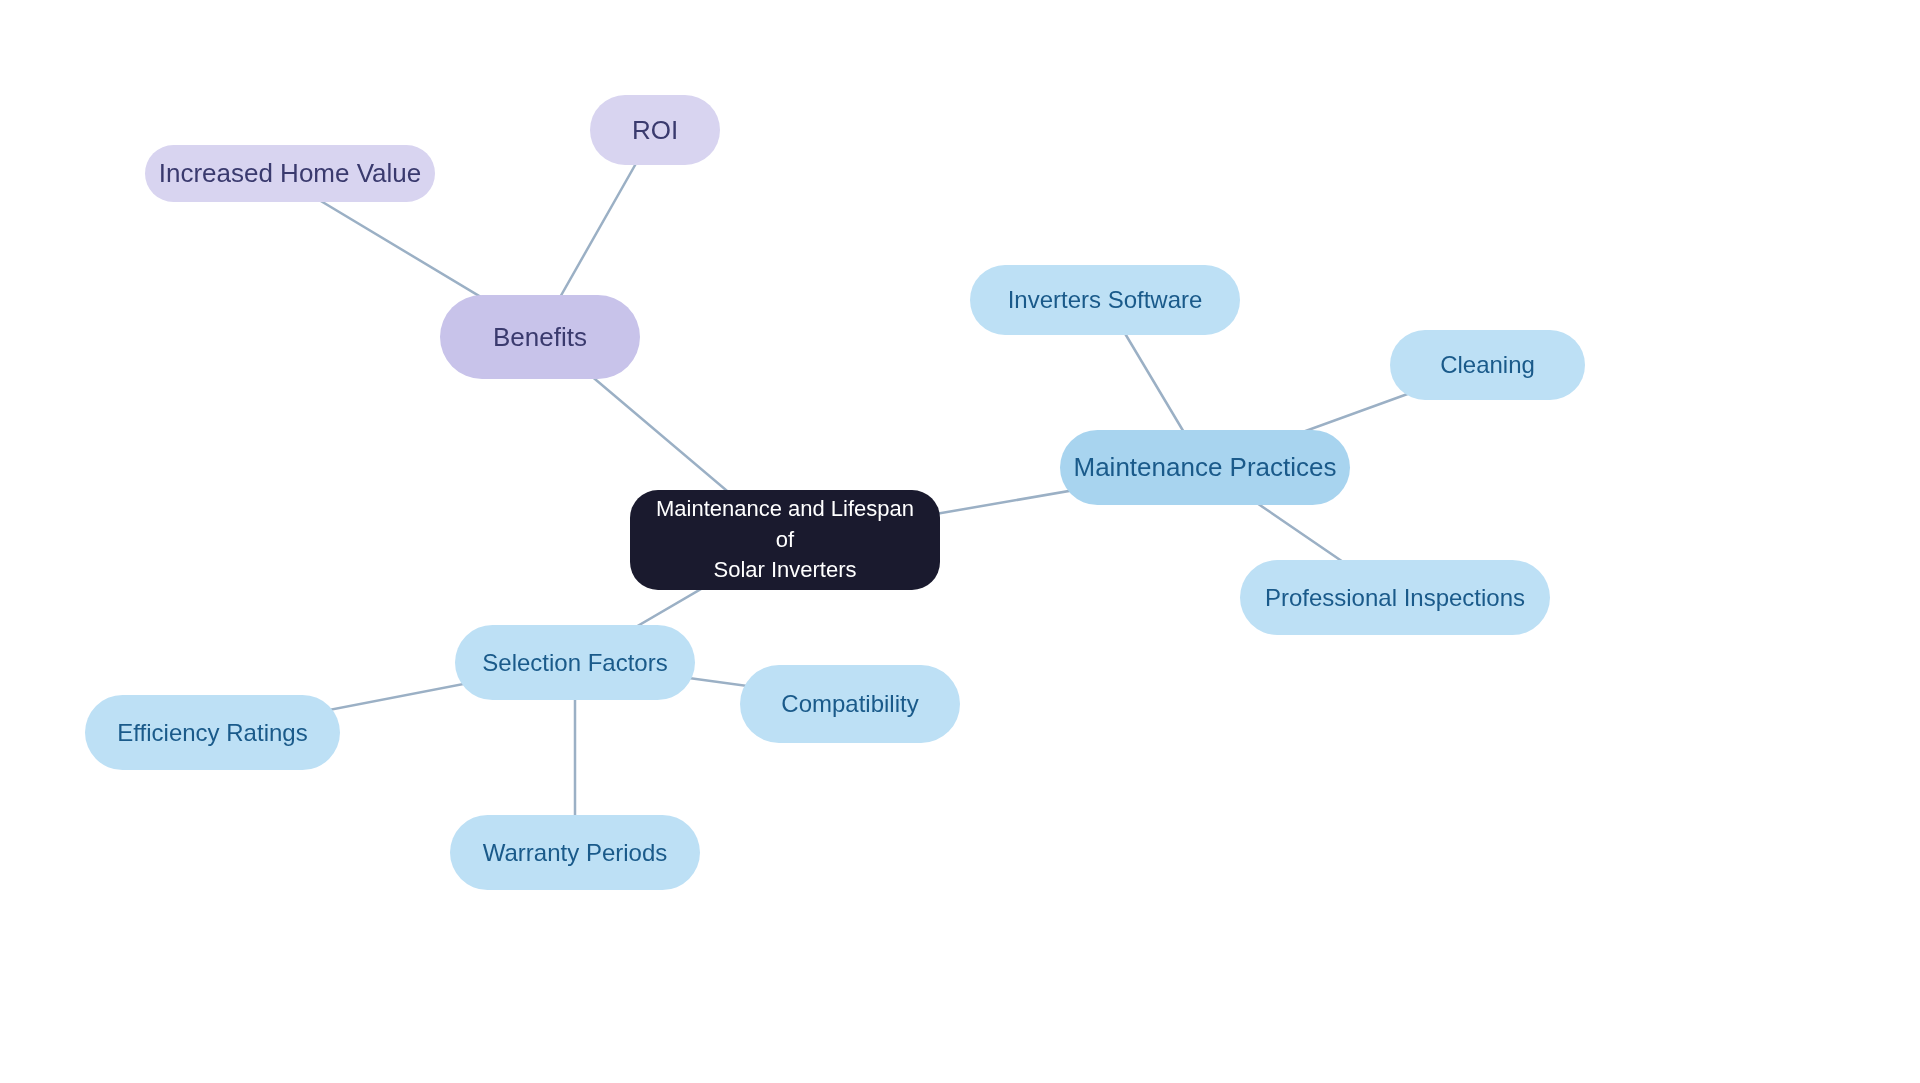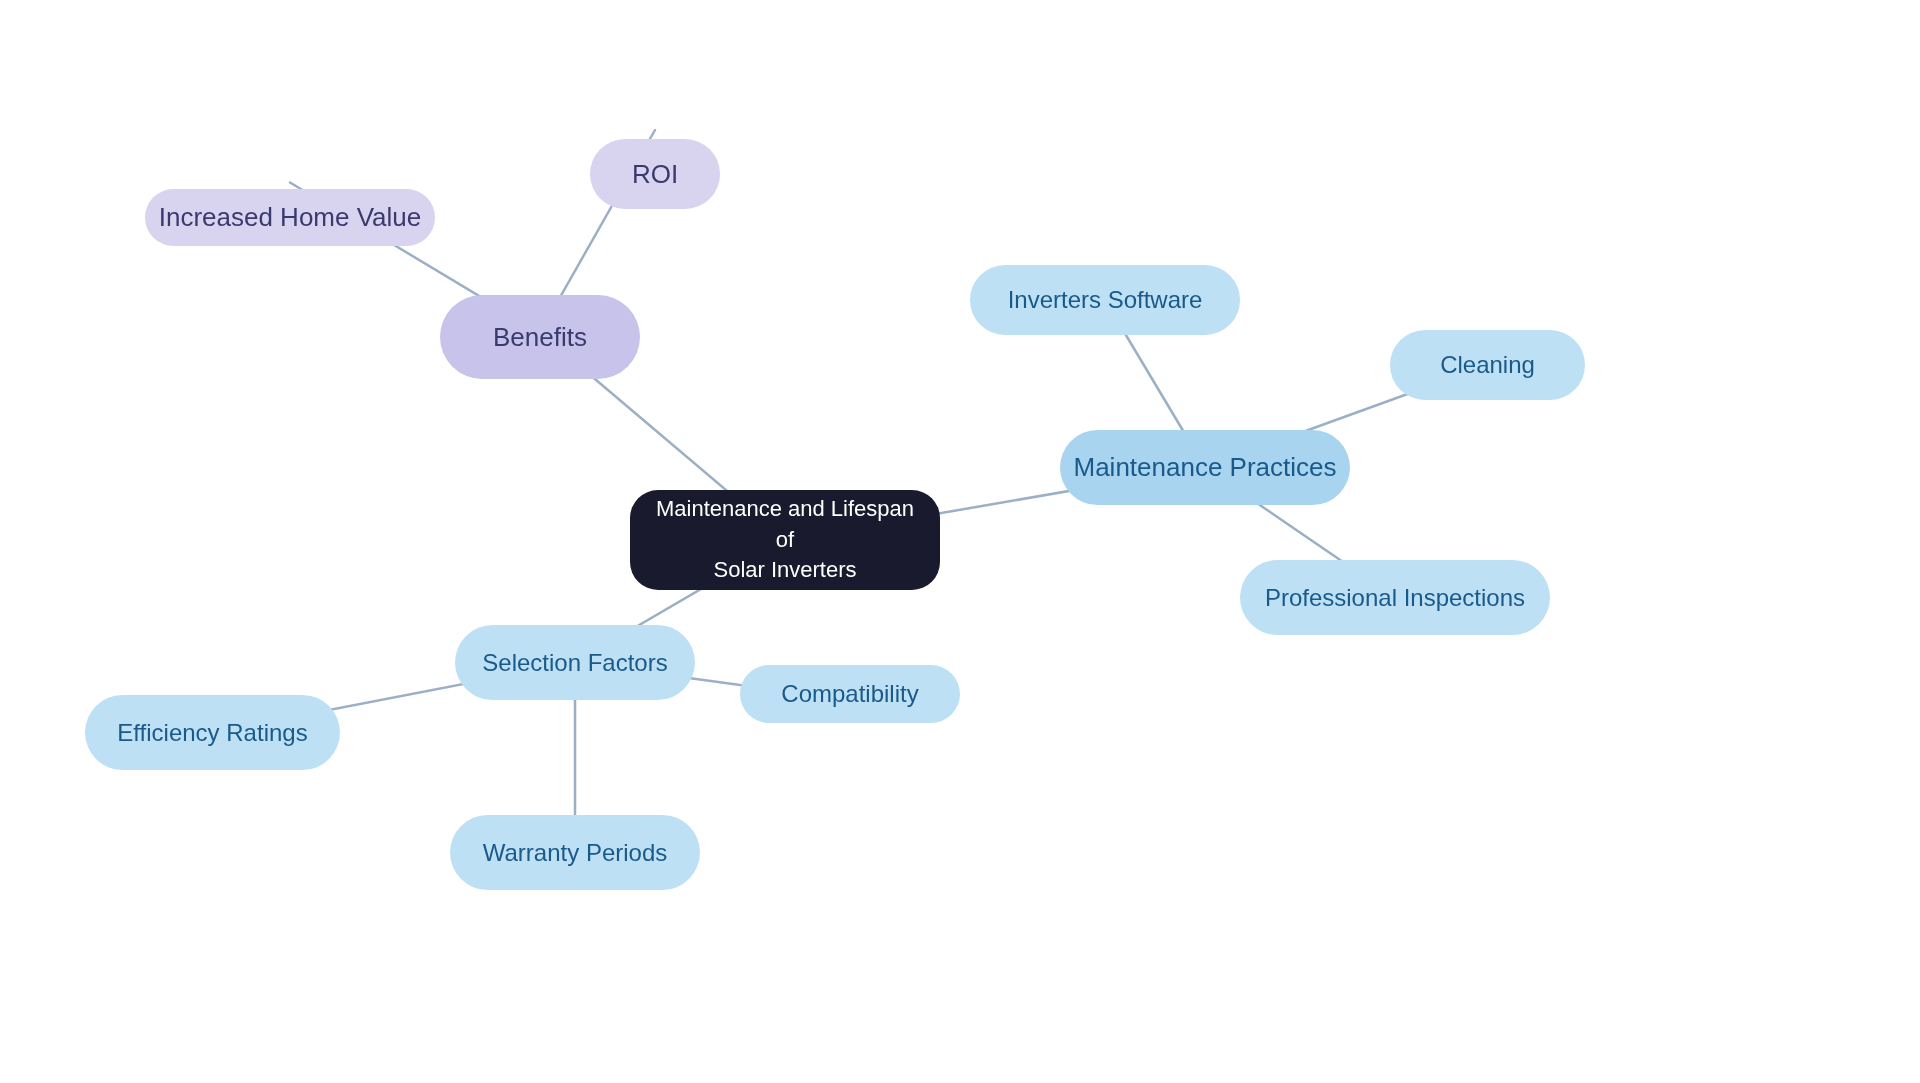--- a/index.html
+++ b/index.html
@@ -50,21 +50,20 @@
       color: #3a3a6e;
       font-size: 26px;
       font-weight: 500;
     }
 
     .node-purple-light {
       background: #d8d4f0;
       color: #3a3a6e;
       font-size: 26px;
       font-weight: 500;
-      margin-top: 44px;
     }
 
     .node-blue {
       background: #bde0f5;
       color: #1a5a8a;
       font-size: 24px;
       font-weight: 400;
     }
 
     .node-blue-mid {
@@ -126,19 +125,19 @@
 </div>
 
 <div class="node node-blue" style="left: 455px; top: 625px; width: 240px; height: 75px;">
   <span>Selection Factors</span>
 </div>
 
 <div class="node node-blue" style="left: 85px; top: 695px; width: 255px; height: 75px;">
   <span>Efficiency Ratings</span>
 </div>
 
-<div class="node node-blue" style="left: 740px; top: 665px; width: 220px; height: 58px; text-align: center;">
+<div class="node node-blue" style="left: 740px; top: 665px; width: 220px; height: 78px; text-align: center;">
   <span>Compatibility</span>
 </div>
 
 <div class="node node-blue" style="left: 450px; top: 815px; width: 250px; height: 75px;">
   <span>Warranty Periods</span>
 </div>
 
 </body></html>

